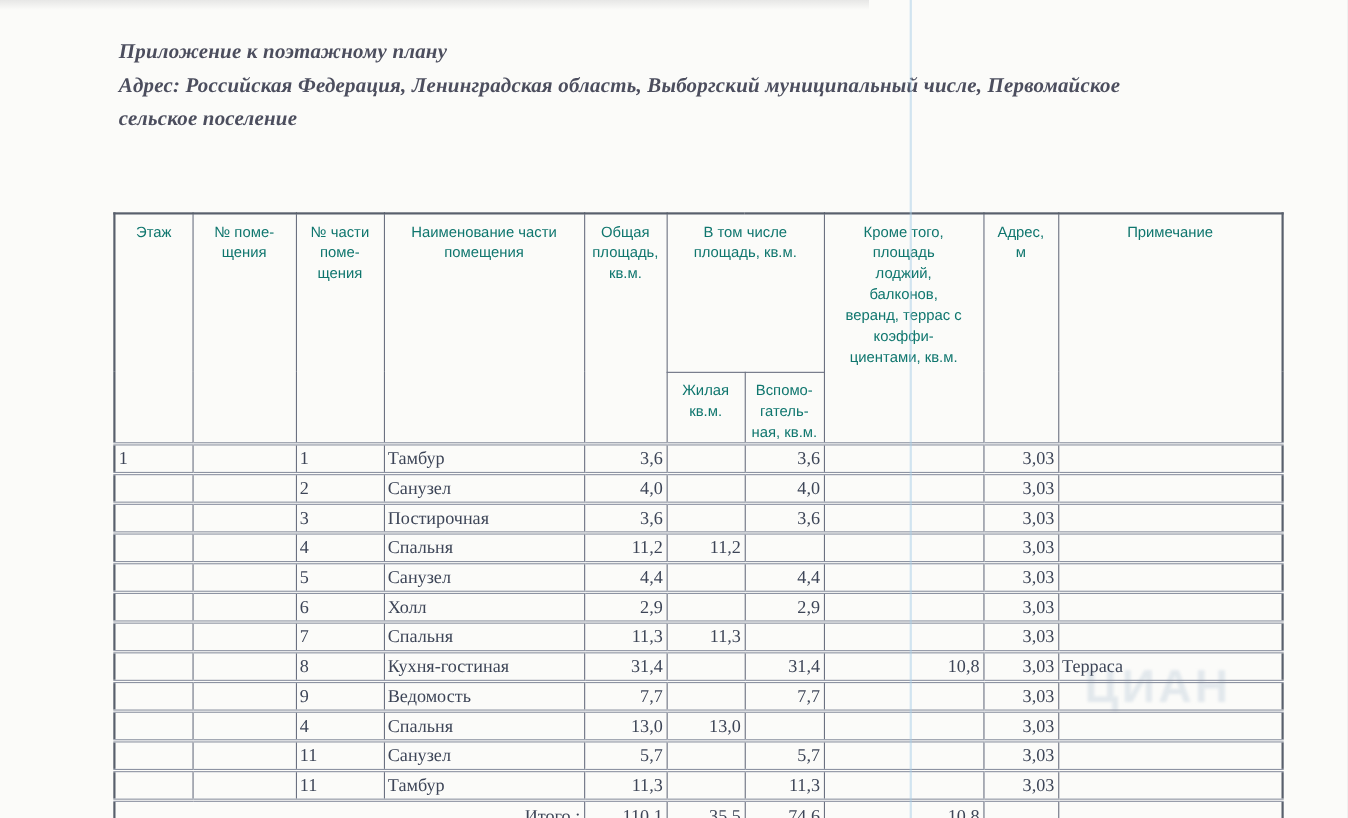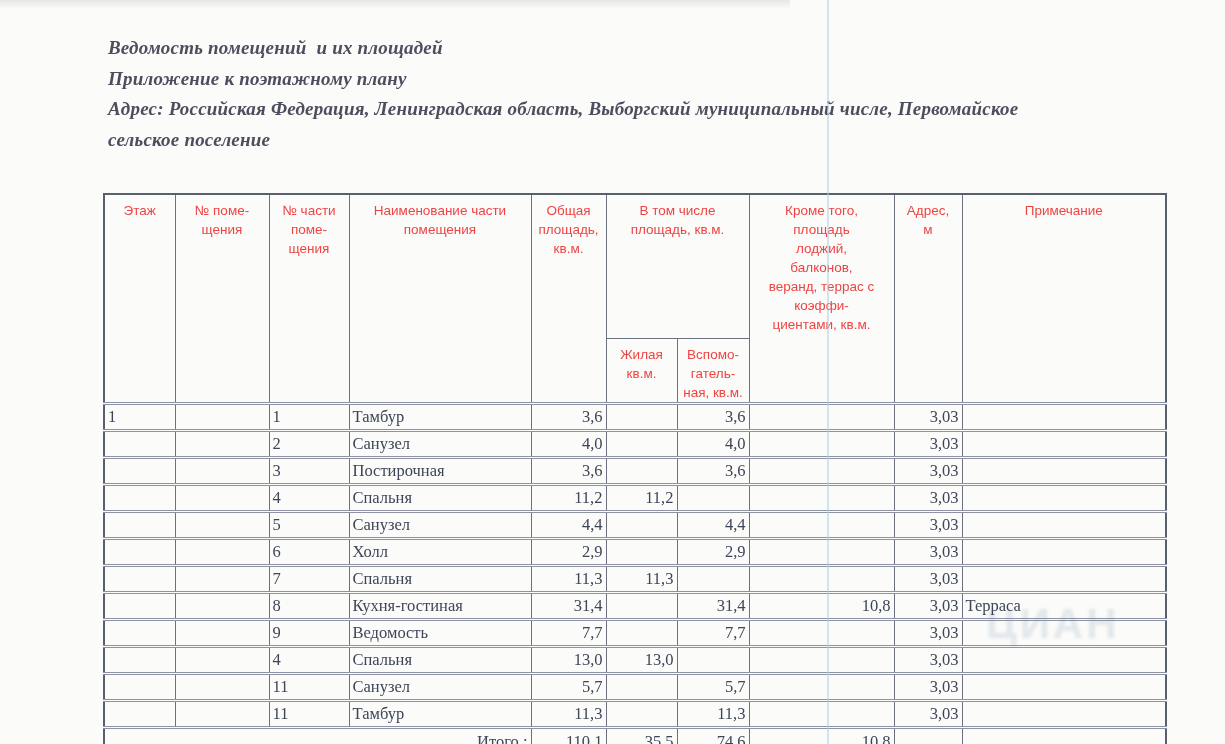--- a/index.html
+++ b/index.html
@@ -37,21 +37,21 @@
     border-collapse:collapse; table-layout:fixed;
     color:#3d4557; background:transparent;
   }
   .sheet-table th, .sheet-table td {
     border:1.5px solid #6b7181;
     overflow:hidden;
   }
   .sheet-table { border:2px solid #59606d; }
   .sheet-table thead th {
     font-family:"Liberation Sans", sans-serif; font-weight:normal;
-    font-size:13.5px; line-height:19px; color:#ef4444;
+    font-size:13.5px; line-height:19px; color:#0f766e;
     vertical-align:top; padding:6px 2px 0 2px;
     white-space:pre-line; text-align:center;
   }
   tr.header-main { height:144px; }
   tr.header-sub  { height:56px; }
   .sheet-table tbody td, .sheet-table tfoot td {
     font-size:16.5px; height:24px; padding:0 3px;
     vertical-align:middle; white-space:nowrap;
   }
   .sheet-table tbody td { border-top:3px double #8d93a2; border-bottom:3px double #8d93a2; }
@@ -62,21 +62,20 @@
 </style>
 </head>
 <body>
 
 <div class="page">
 
   <div class="scan-top-noise"></div>
   <div class="watermark">ЦИАН</div>
 
   <div class="doc-header">
-    <div>Ведомость помещений  и их площадей</div>
     <div>Приложение к поэтажному плану</div>
     <div>Адрес: Российская Федерация, Ленинградская область, Выборгский муниципальный числе, Первомайское
 сельское поселение</div>
   </div>
 
   <table class="sheet-table">
     <colgroup>
       <col style="width:71px">
         <col style="width:94px">
         <col style="width:80px">

